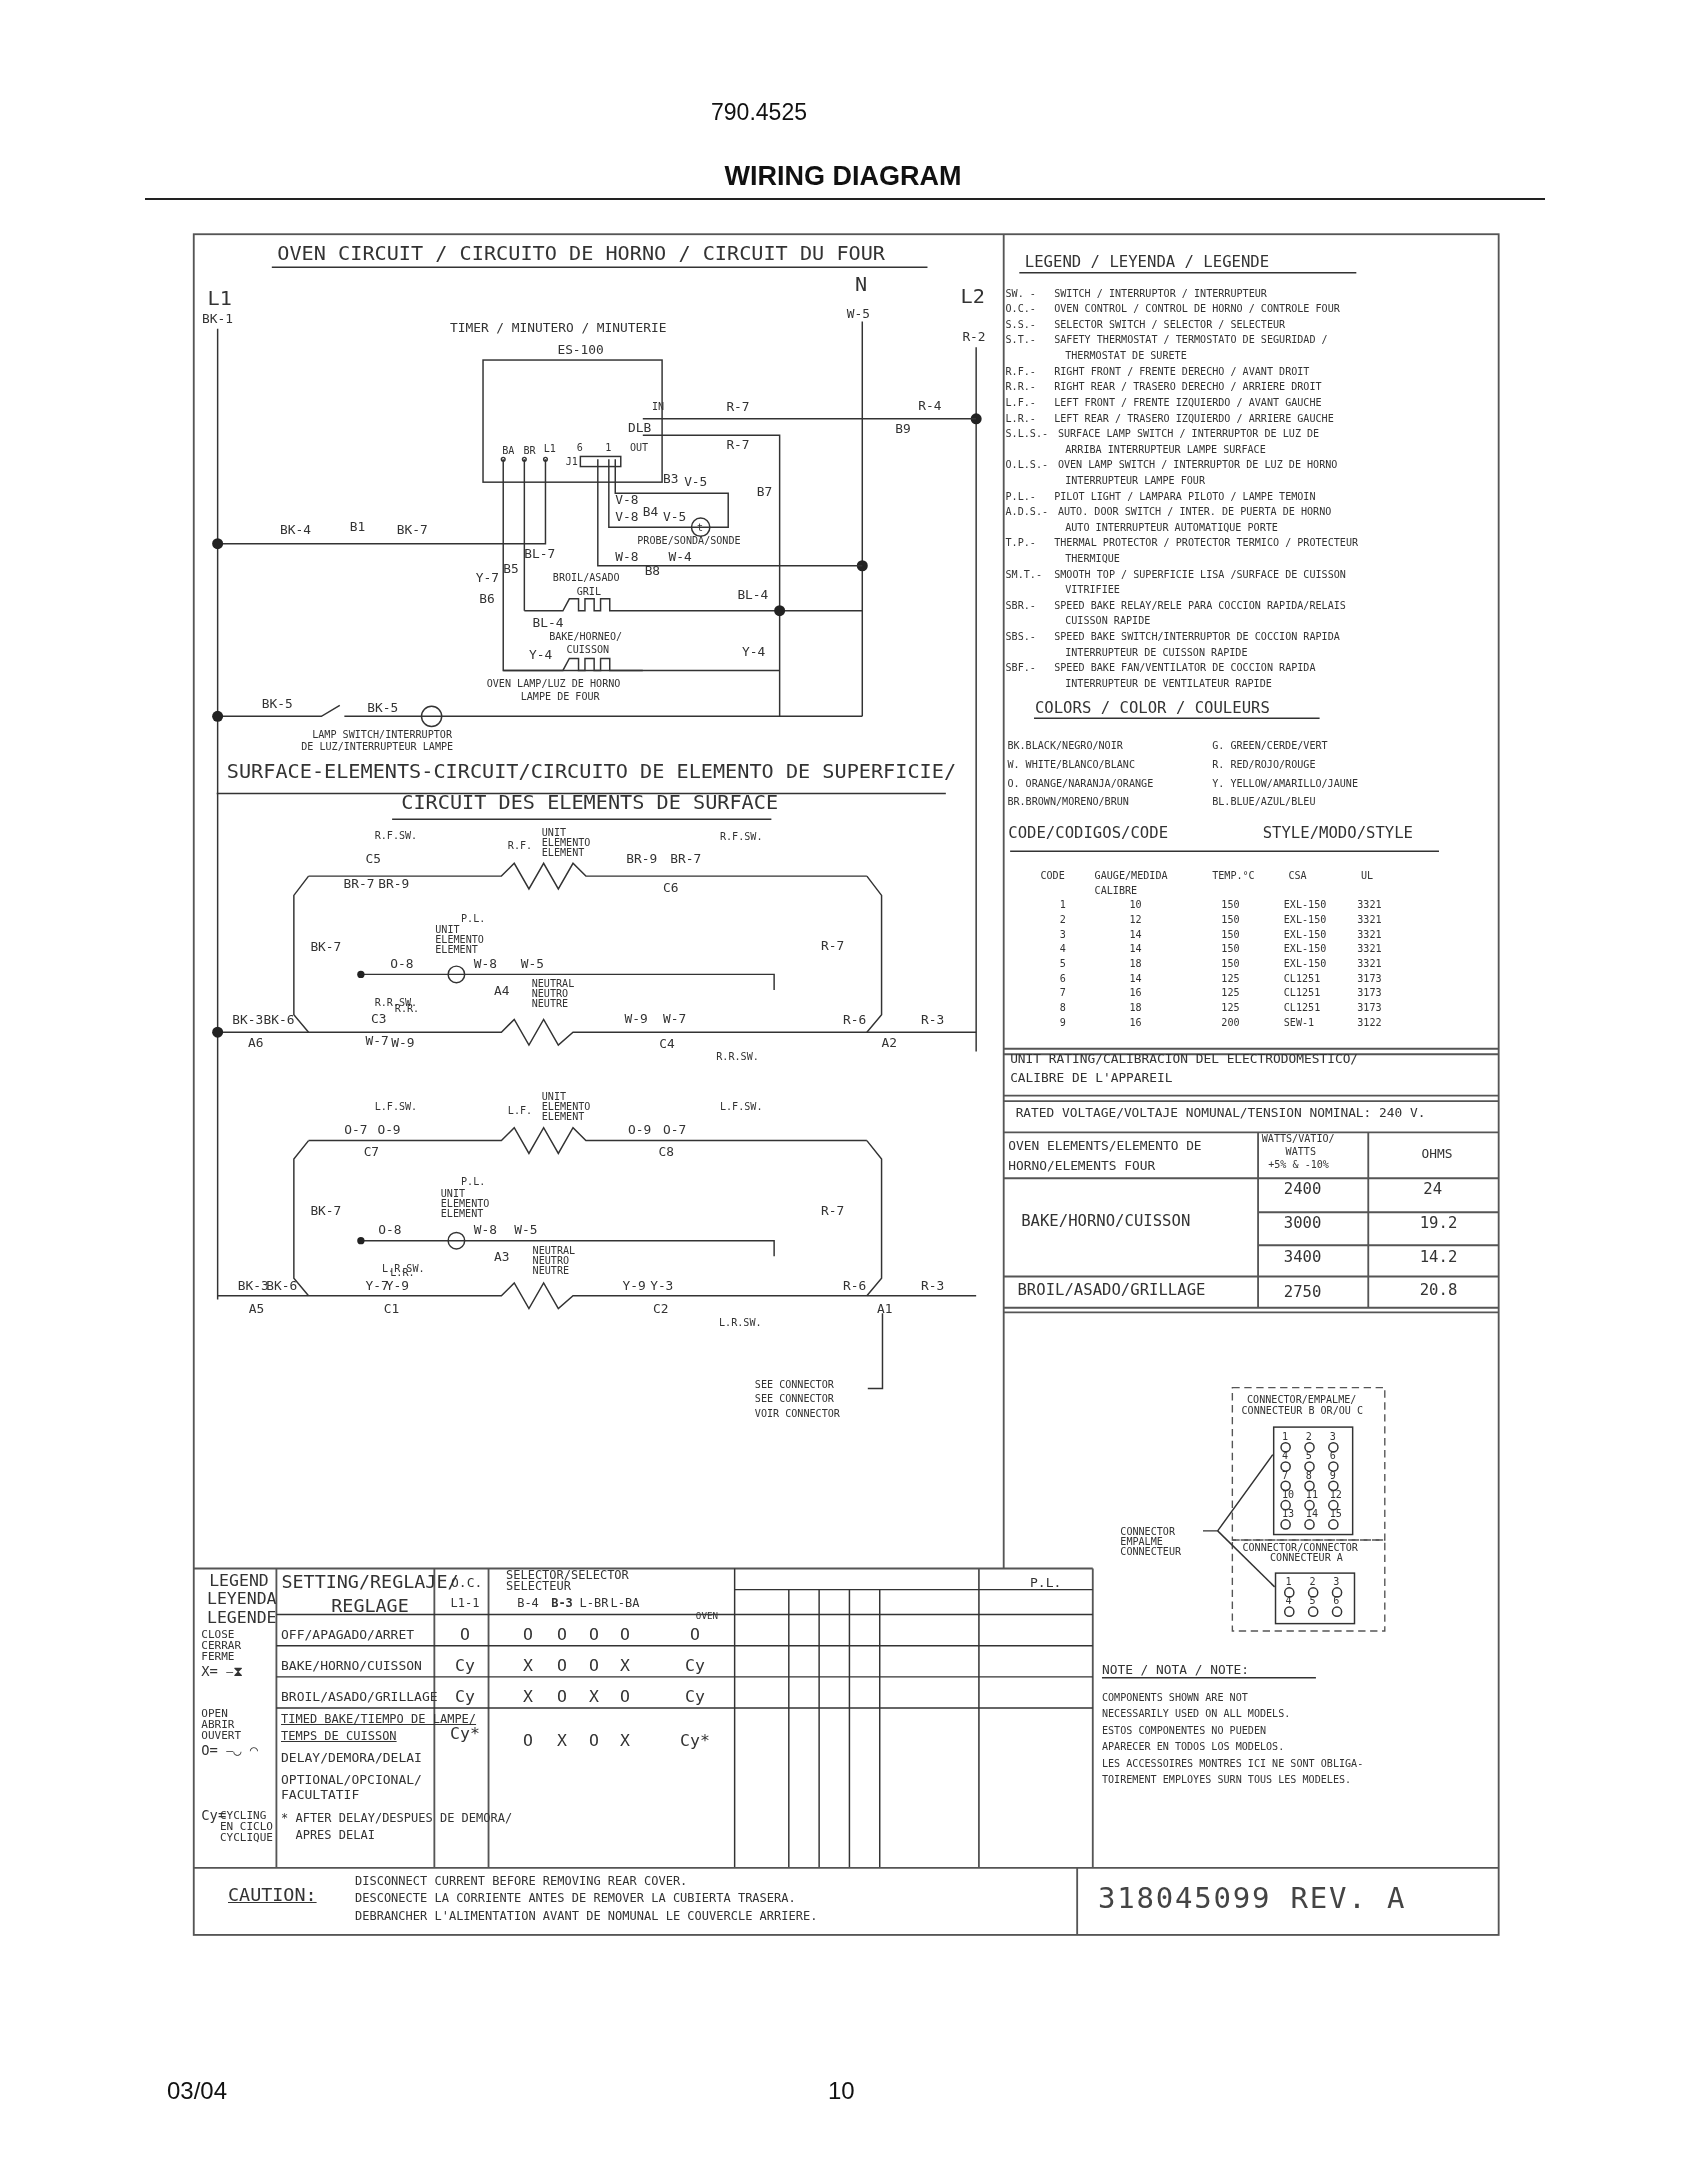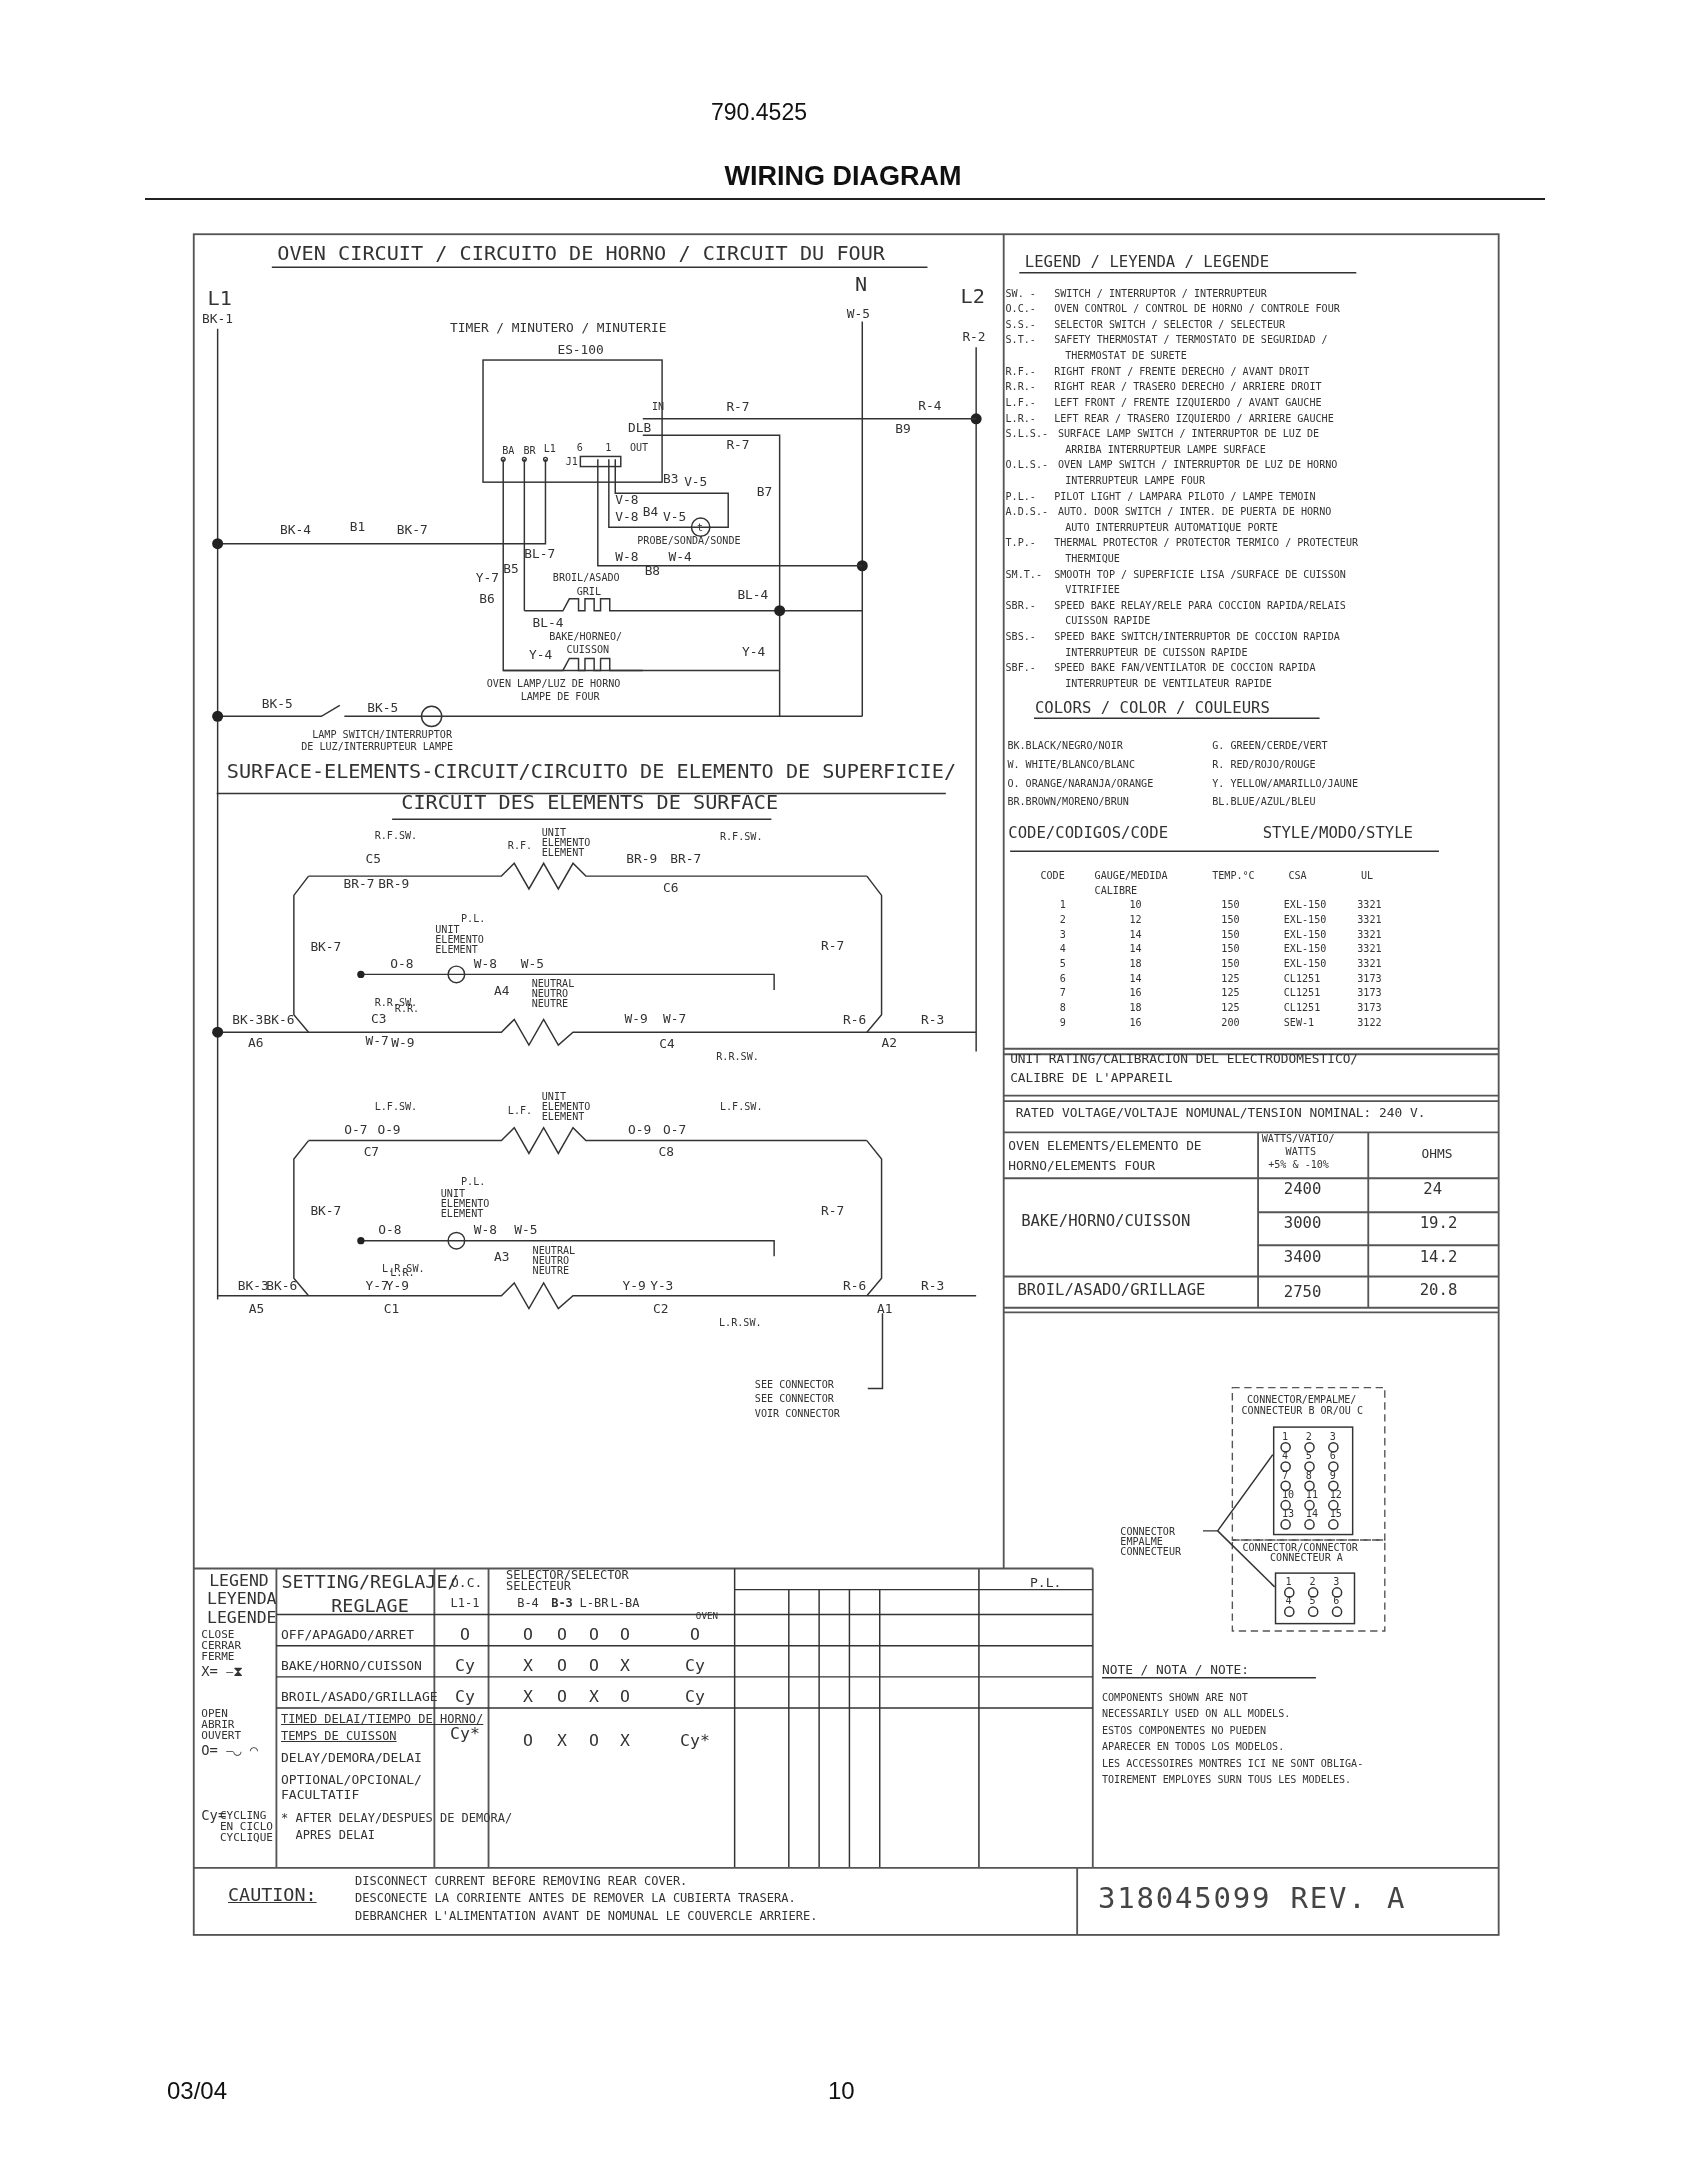--- a/index.html
+++ b/index.html
@@ -536,21 +536,21 @@
       <div class="abs" style="left: 408px; top: 88px; width: 46px; text-align: center; font-size: 16.5px;">X</div>
       <div class="abs" style="left: 478px; top: 88px; width: 46px; text-align: center; font-size: 16.5px;">Cy</div>
       <div class="abs" style="left: 87px; top: 121px; font-size: 13px;">BROIL/ASADO/GRILLAGE</div>
       <div class="abs" style="left: 248px; top: 119px; width: 46px; text-align: center; font-size: 16.5px;">Cy</div>
       <div class="abs" style="left: 311px; top: 119px; width: 46px; text-align: center; font-size: 16.5px;">X</div>
       <div class="abs" style="left: 345px; top: 119px; width: 46px; text-align: center; font-size: 16.5px;">O</div>
       <div class="abs" style="left: 377px; top: 119px; width: 46px; text-align: center; font-size: 16.5px;">X</div>
       <div class="abs" style="left: 408px; top: 119px; width: 46px; text-align: center; font-size: 16.5px;">O</div>
       <div class="abs" style="left: 478px; top: 119px; width: 46px; text-align: center; font-size: 16.5px;">Cy</div>
       <div class="abs" style="left: 87px; top: 143px; font-size: 12px; line-height: 16.5px;">
-        <div style="text-decoration:underline">TIMED DELAI/TIEMPO DE HORNO/</div>
+        <div style="text-decoration:underline">TIMED BAKE/TIEMPO DE LAMPE/</div>
         <div style="text-decoration:underline">TEMPS DE CUISSON</div>
         <div style="margin-top:5.5px;font-size:13px">DELAY/DEMORA/DELAI</div>
         <div style="margin-top:7.3px;font-size:13px;line-height:14.7px">OPTIONAL/OPCIONAL/<br>FACULTATIF</div>
         <div style="margin-top:7.3px">* AFTER DELAY/DESPUES DE DEMORA/<br>&nbsp;&nbsp;APRES DELAI</div>
       </div>
       <div class="abs" style="left: 248px; top: 156px; width: 46px; text-align: center; font-size: 16.5px;">Cy*</div>
       <div class="abs" style="left: 311px; top: 163px; width: 46px; text-align: center; font-size: 16.5px;">O</div>
       <div class="abs" style="left: 345px; top: 163px; width: 46px; text-align: center; font-size: 16.5px;">X</div>
       <div class="abs" style="left: 377px; top: 163px; width: 46px; text-align: center; font-size: 16.5px;">O</div>
       <div class="abs" style="left: 408px; top: 163px; width: 46px; text-align: center; font-size: 16.5px;">X</div>

